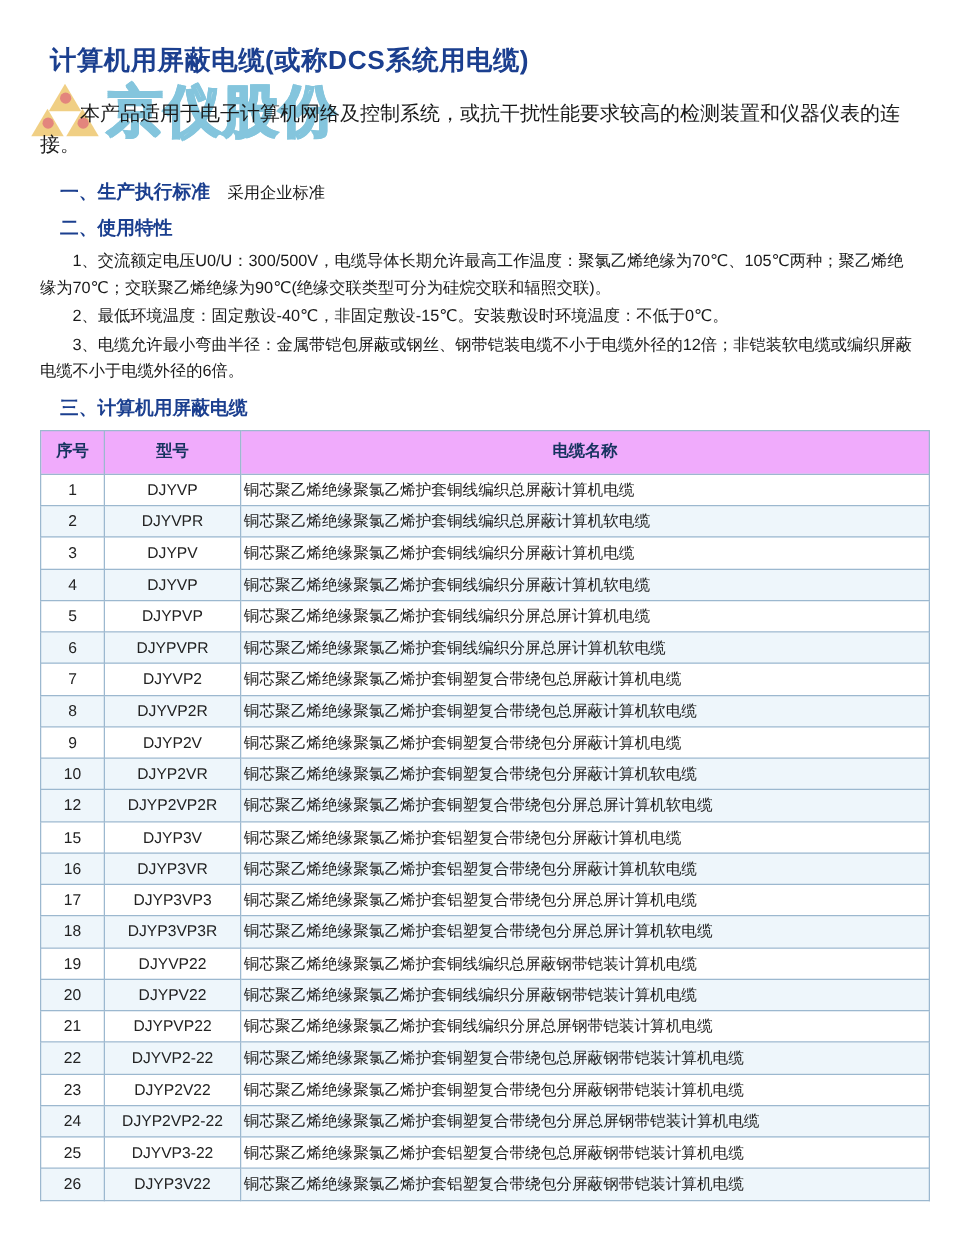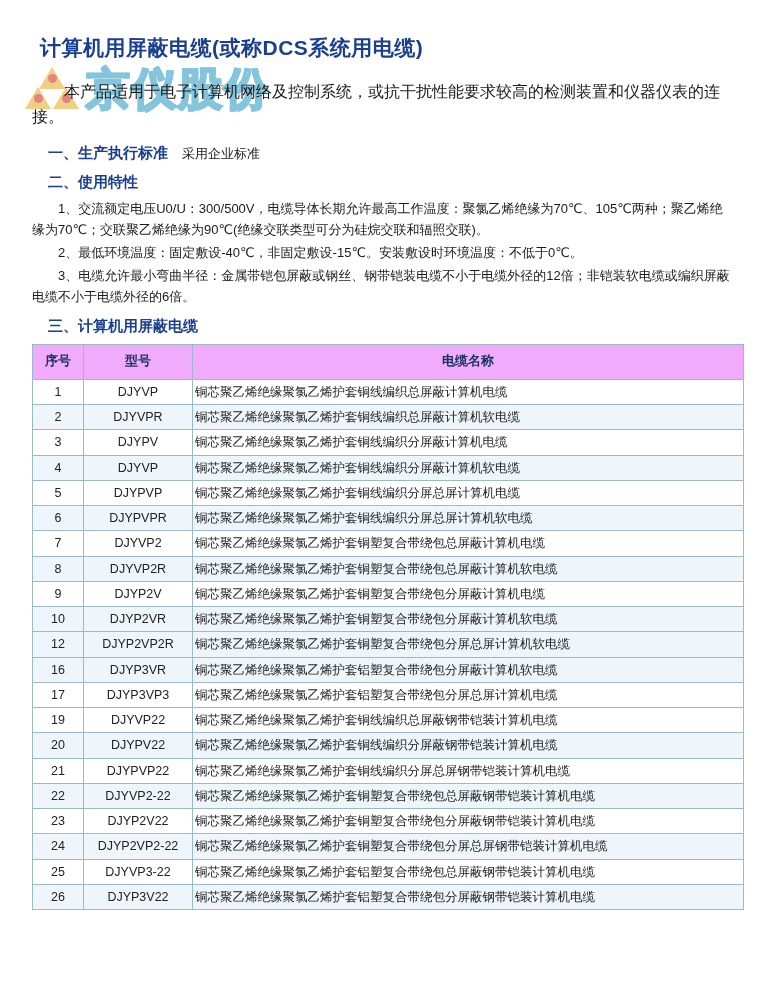--- a/index.html
+++ b/index.html
@@ -227,30 +227,40 @@
         <tr class="alt">
           <td>10</td>
           <td>DJYP2VR</td>
           <td class="name">铜芯聚乙烯绝缘聚氯乙烯护套铜塑复合带绕包分屏蔽计算机软电缆</td>
         </tr>
         <tr class="alt">
           <td>12</td>
           <td>DJYP2VP2R</td>
           <td class="name">铜芯聚乙烯绝缘聚氯乙烯护套铜塑复合带绕包分屏总屏计算机软电缆</td>
         </tr>
+        <tr>
+          <td>15</td>
+          <td>DJYP3V</td>
+          <td class="name">铜芯聚乙烯绝缘聚氯乙烯护套铝塑复合带绕包分屏蔽计算机电缆</td>
+        </tr>
         <tr class="alt">
           <td>16</td>
           <td>DJYP3VR</td>
           <td class="name">铜芯聚乙烯绝缘聚氯乙烯护套铝塑复合带绕包分屏蔽计算机软电缆</td>
         </tr>
         <tr>
           <td>17</td>
           <td>DJYP3VP3</td>
           <td class="name">铜芯聚乙烯绝缘聚氯乙烯护套铝塑复合带绕包分屏总屏计算机电缆</td>
         </tr>
+        <tr class="alt">
+          <td>18</td>
+          <td>DJYP3VP3R</td>
+          <td class="name">铜芯聚乙烯绝缘聚氯乙烯护套铝塑复合带绕包分屏总屏计算机软电缆</td>
+        </tr>
         <tr>
           <td>19</td>
           <td>DJYVP22</td>
           <td class="name">铜芯聚乙烯绝缘聚氯乙烯护套铜线编织总屏蔽钢带铠装计算机电缆</td>
         </tr>
         <tr class="alt">
           <td>20</td>
           <td>DJYPV22</td>
           <td class="name">铜芯聚乙烯绝缘聚氯乙烯护套铜线编织分屏蔽钢带铠装计算机电缆</td>
         </tr>

